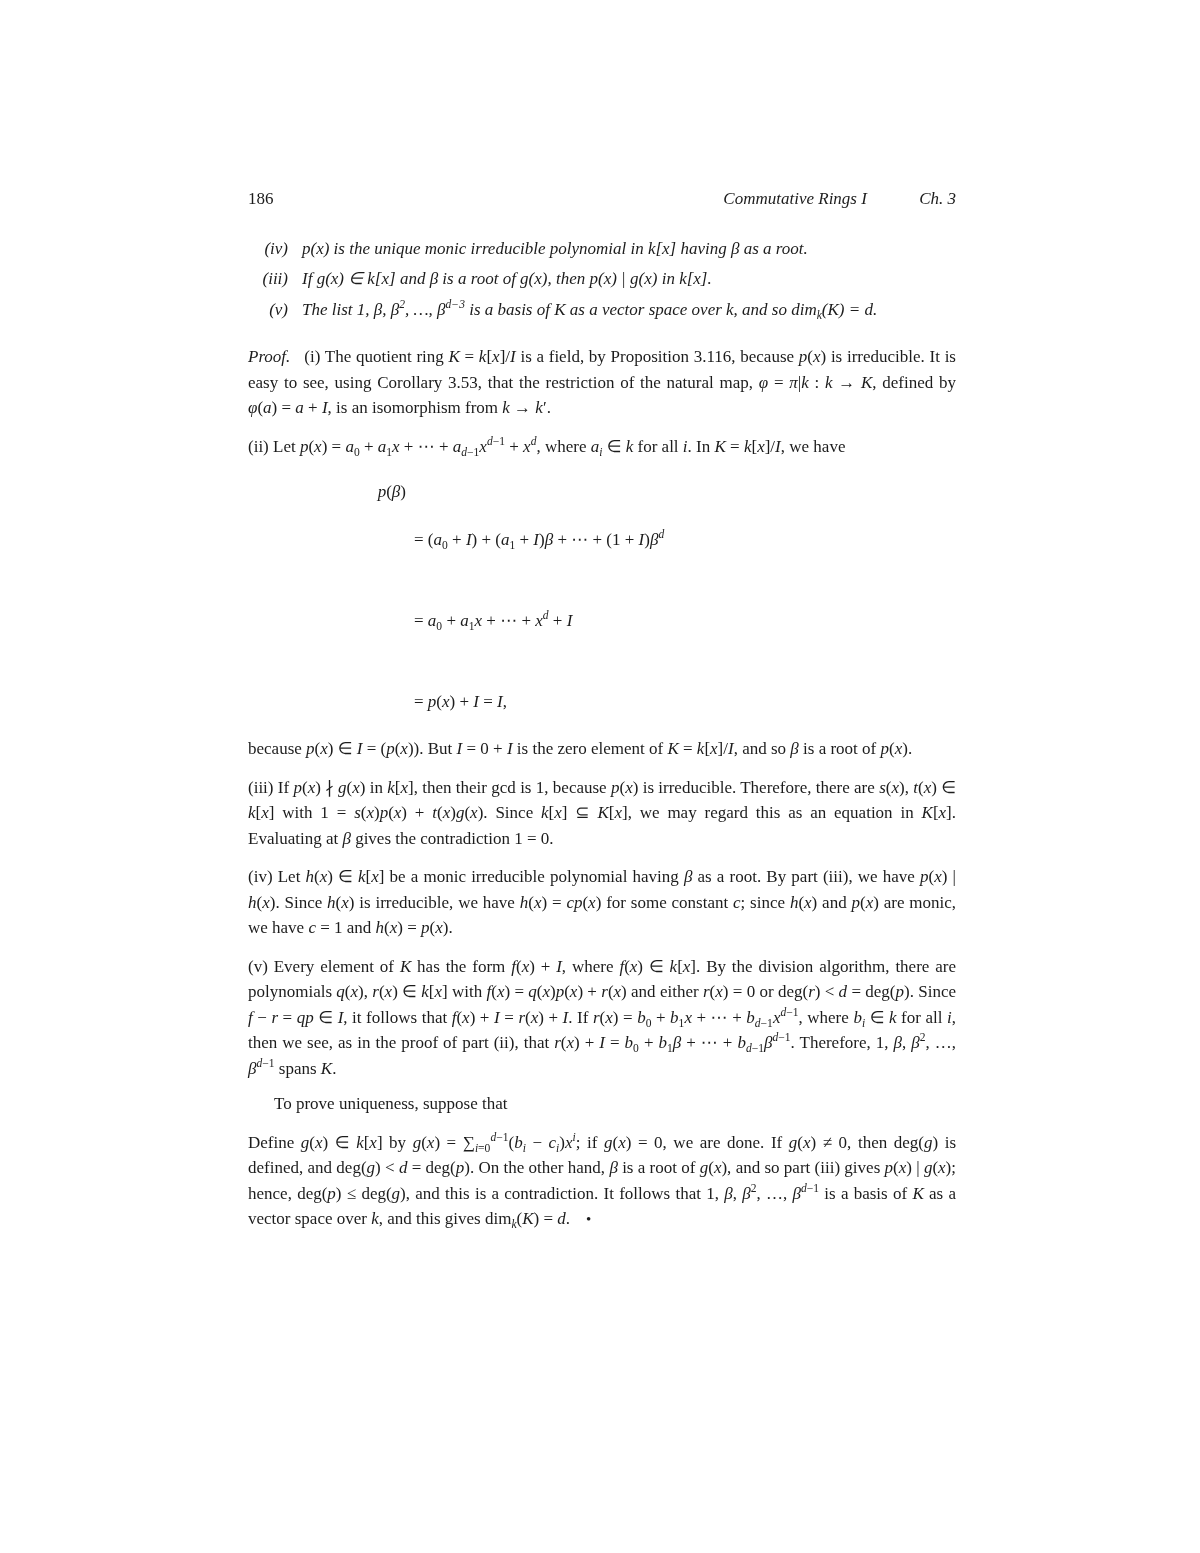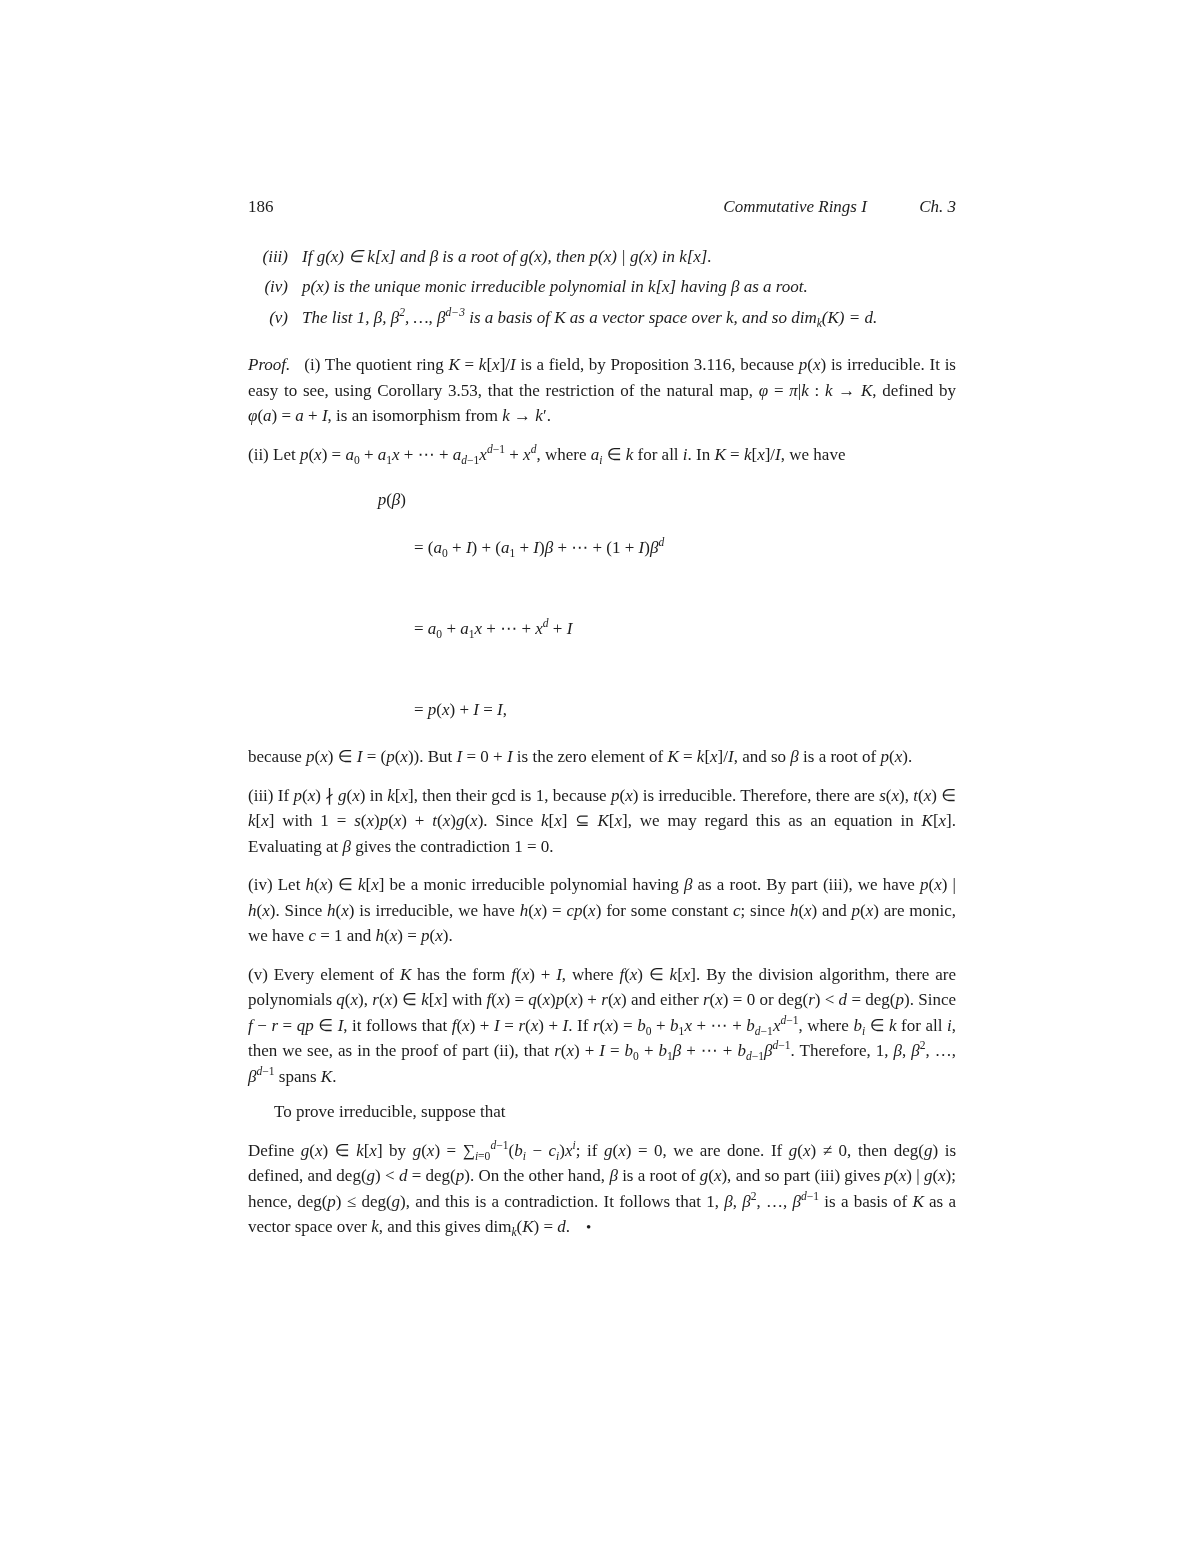--- a/index.html
+++ b/index.html
@@ -6,21 +6,21 @@
   .page {
     position:relative;
     width:1200px; height:1553px;
     background:#ffffff;
     font-family:"Liberation Serif", serif;
     color:#1c1c1c;
     overflow:hidden;
   }
   .content {
     position:absolute;
-    left:248px; top:194px;
+    left:248px; top:186px;
     width:708px;
     font-size:17px;
     line-height:1.5;
   }
   .content sup { font-size:0.68em; line-height:0; }
   .content sub { font-size:0.68em; line-height:0; }
 
   .header {
     display:flex;
     justify-content:space-between;
@@ -70,26 +70,26 @@
     <div class="header">
       <span class="pagenum">186</span>
       <span class="running">
         <span>Commutative Rings I</span>
         <span class="chapter">Ch. 3</span>
       </span>
     </div>
 
     <div class="items">
       <div class="item">
+        <span class="item-label">(iv)</span>
+        <span class="item-text">p(x) is the unique monic irreducible polynomial in k[x] having β as a root.</span>
+      </div>
+      <div class="item">
         <span class="item-label">(iii)</span>
         <span class="item-text">If g(x) ∈ k[x] and β is a root of g(x), then p(x) | g(x) in k[x].</span>
-      </div>
-      <div class="item">
-        <span class="item-label">(iv)</span>
-        <span class="item-text">p(x) is the unique monic irreducible polynomial in k[x] having β as a root.</span>
       </div>
       <div class="item">
         <span class="item-label">(v)</span>
         <span class="item-text">The list 1, β, β<sup>2</sup>, …, β<sup>d−3</sup> is a basis of K as a vector space over k, and so dim<sub>k</sub>(K) = d.</span>
       </div>
     </div>
 
     <p class="para" style="margin-top:22px;">
       <span class="proof-lead">Proof.</span><span>(i) The quotient ring <i>K</i> = <i>k</i>[<i>x</i>]/<i>I</i> is a field, by Proposition 3.116, because <i>p</i>(<i>x</i>) is irreducible. It is easy to see, using Corollary 3.53, that the restriction of the natural map, <i>φ</i> = <i>π</i>|<i>k</i> : <i>k</i> → <i>K</i>, defined by <i>φ</i>(<i>a</i>) = <i>a</i> + <i>I</i>, is an isomorphism from <i>k</i> → <i>k</i>′.</span>
     </p>
@@ -118,21 +118,21 @@
     </div>
 
     <p class="para">because <i>p</i>(<i>x</i>) ∈ <i>I</i> = (<i>p</i>(<i>x</i>)). But <i>I</i> = 0 + <i>I</i> is the zero element of <i>K</i> = <i>k</i>[<i>x</i>]/<i>I</i>, and so <i>β</i> is a root of <i>p</i>(<i>x</i>).</p>
 
     <p class="para">(iii) If <i>p</i>(<i>x</i>) ∤ <i>g</i>(<i>x</i>) in <i>k</i>[<i>x</i>], then their gcd is 1, because <i>p</i>(<i>x</i>) is irreducible. Therefore, there are <i>s</i>(<i>x</i>), <i>t</i>(<i>x</i>) ∈ <i>k</i>[<i>x</i>] with 1 = <i>s</i>(<i>x</i>)<i>p</i>(<i>x</i>) + <i>t</i>(<i>x</i>)<i>g</i>(<i>x</i>). Since <i>k</i>[<i>x</i>] ⊆ <i>K</i>[<i>x</i>], we may regard this as an equation in <i>K</i>[<i>x</i>]. Evaluating at <i>β</i> gives the contradiction 1 = 0.</p>
 
     <p class="para">(iv) Let <i>h</i>(<i>x</i>) ∈ <i>k</i>[<i>x</i>] be a monic irreducible polynomial having <i>β</i> as a root. By part (iii), we have <i>p</i>(<i>x</i>) | <i>h</i>(<i>x</i>). Since <i>h</i>(<i>x</i>) is irreducible, we have <i>h</i>(<i>x</i>) = <i>cp</i>(<i>x</i>) for some constant <i>c</i>; since <i>h</i>(<i>x</i>) and <i>p</i>(<i>x</i>) are monic, we have <i>c</i> = 1 and <i>h</i>(<i>x</i>) = <i>p</i>(<i>x</i>).</p>
 
     <p class="para">(v) Every element of <i>K</i> has the form <i>f</i>(<i>x</i>) + <i>I</i>, where <i>f</i>(<i>x</i>) ∈ <i>k</i>[<i>x</i>]. By the division algorithm, there are polynomials <i>q</i>(<i>x</i>), <i>r</i>(<i>x</i>) ∈ <i>k</i>[<i>x</i>] with <i>f</i>(<i>x</i>) = <i>q</i>(<i>x</i>)<i>p</i>(<i>x</i>) + <i>r</i>(<i>x</i>) and either <i>r</i>(<i>x</i>) = 0 or deg(<i>r</i>) &lt; <i>d</i> = deg(<i>p</i>). Since <i>f</i> − <i>r</i> = <i>qp</i> ∈ <i>I</i>, it follows that <i>f</i>(<i>x</i>) + <i>I</i> = <i>r</i>(<i>x</i>) + <i>I</i>. If <i>r</i>(<i>x</i>) = <i>b</i><sub>0</sub> + <i>b</i><sub>1</sub><i>x</i> + ⋯ + <i>b</i><sub><i>d</i>−1</sub><i>x</i><sup><i>d</i>−1</sup>, where <i>b</i><sub><i>i</i></sub> ∈ <i>k</i> for all <i>i</i>, then we see, as in the proof of part (ii), that <i>r</i>(<i>x</i>) + <i>I</i> = <i>b</i><sub>0</sub> + <i>b</i><sub>1</sub><i>β</i> + ⋯ + <i>b</i><sub><i>d</i>−1</sub><i>β</i><sup><i>d</i>−1</sup>. Therefore, 1, <i>β</i>, <i>β</i><sup>2</sup>, …, <i>β</i><sup><i>d</i>−1</sup> spans <i>K</i>.</p>
 
-    <p class="para para-indent">To prove irreducible, suppose that</p>
+    <p class="para para-indent">To prove uniqueness, suppose that</p>
 
 
     <p class="para">
       <span>Define <i>g</i>(<i>x</i>) ∈ <i>k</i>[<i>x</i>] by <i>g</i>(<i>x</i>) = ∑<sub><i>i</i>=0</sub><sup><i>d</i>−1</sup>(<i>b</i><sub><i>i</i></sub> − <i>c</i><sub><i>i</i></sub>)<i>x</i><sup><i>i</i></sup>; if <i>g</i>(<i>x</i>) = 0, we are done. If <i>g</i>(<i>x</i>) ≠ 0, then deg(<i>g</i>) is defined, and deg(<i>g</i>) &lt; <i>d</i> = deg(<i>p</i>). On the other hand, <i>β</i> is a root of <i>g</i>(<i>x</i>), and so part (iii) gives <i>p</i>(<i>x</i>) | <i>g</i>(<i>x</i>); hence, deg(<i>p</i>) ≤ deg(<i>g</i>), and this is a contradiction. It follows that 1, <i>β</i>, <i>β</i><sup>2</sup>, …, <i>β</i><sup><i>d</i>−1</sup> is a basis of <i>K</i> as a vector space over <i>k</i>, and this gives dim<sub><i>k</i></sub>(<i>K</i>) = <i>d</i>.</span><span class="qed">•</span>
     </p>
 
   </div>
 </div>
 
 </body></html>

